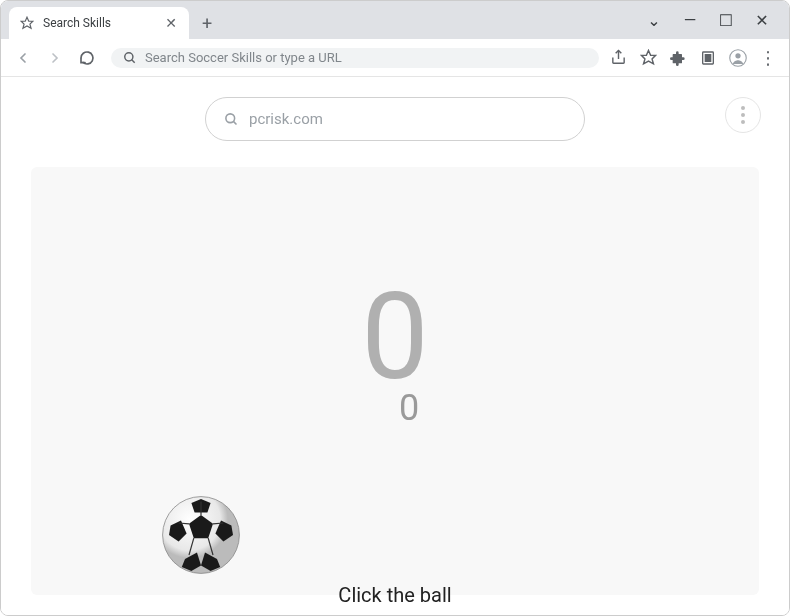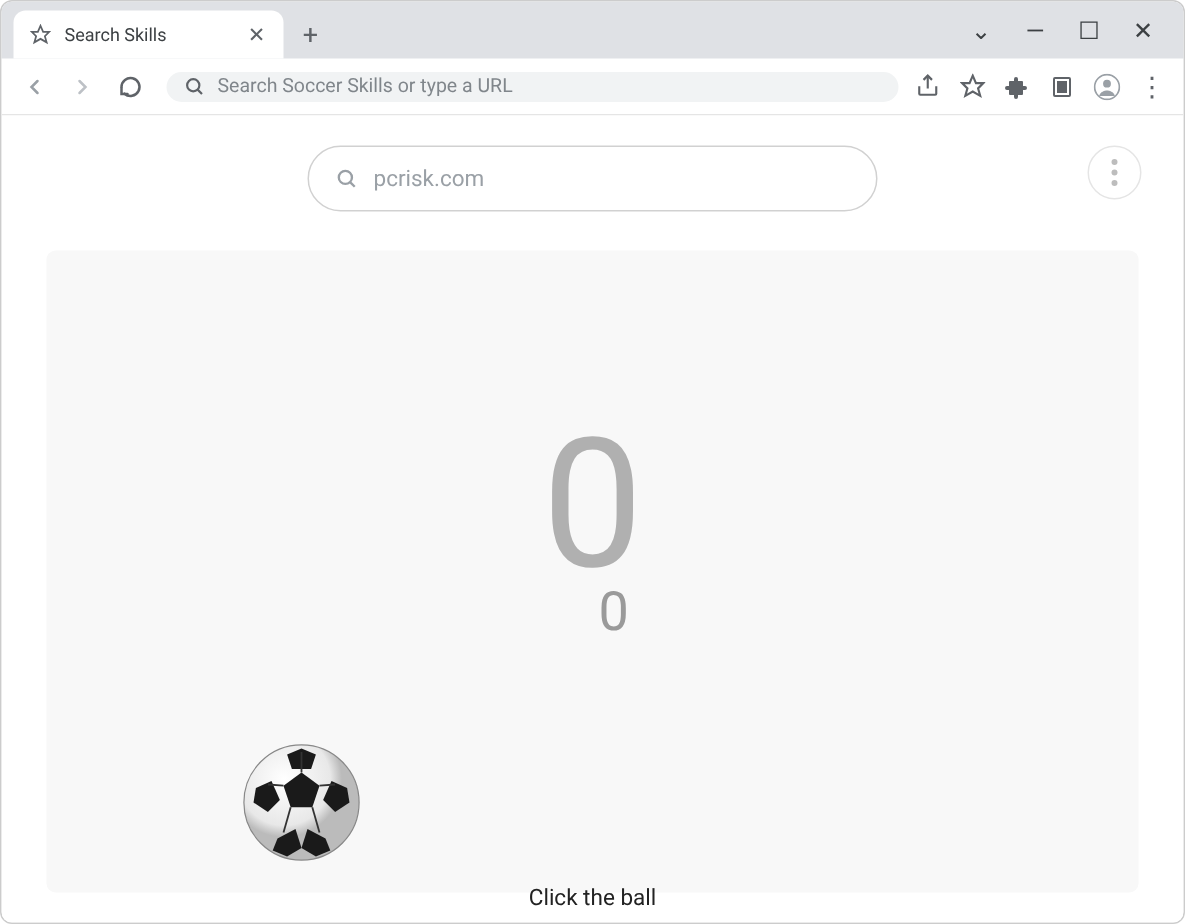--- a/index.html
+++ b/index.html
@@ -45,21 +45,21 @@
     .game-area { position: absolute; left: 30px; right: 30px; top: 90px; bottom: 20px; background: #f8f8f8; border-radius: 6px; }
     
     
     .score-big { position: absolute; top: 200px; left: 50%; transform: translateX(-50%); font-size: 120px; color: #b0b0b0; font-weight: 400; line-height: 1; }
     .score-small { position: absolute; top: 310px; left: 50%; transform: translateX(4px); font-size: 36px; color: #9a9a9a; font-weight: 400; }
     
     
     .ball { position: absolute; bottom: 40px; left: 160px; width: 80px; height: 80px; }
     
     
-    .instruction { position: absolute; bottom: 8px; left: 50%; transform: translateX(-50%); font-size: 15px; color: #222; }
+    .instruction { position: absolute; bottom: 8px; left: 50%; transform: translateX(-50%); font-size: 20px; color: #222; }
     
     
     .watermark { position: absolute; top: 50%; left: 50%; transform: translate(-50%, -50%); font-size: 92px; font-weight: 700; color: rgba(180,180,180,0.15); font-style: italic; letter-spacing: 2px; pointer-events: none; white-space: nowrap; }
     .wm-logo { position: absolute; top: 120px; left: 70px; width: 120px; height: 120px; opacity: 0.1; pointer-events: none; }
   </style>
 </head>
 <body>
 
 <div class="window-frame">
 

